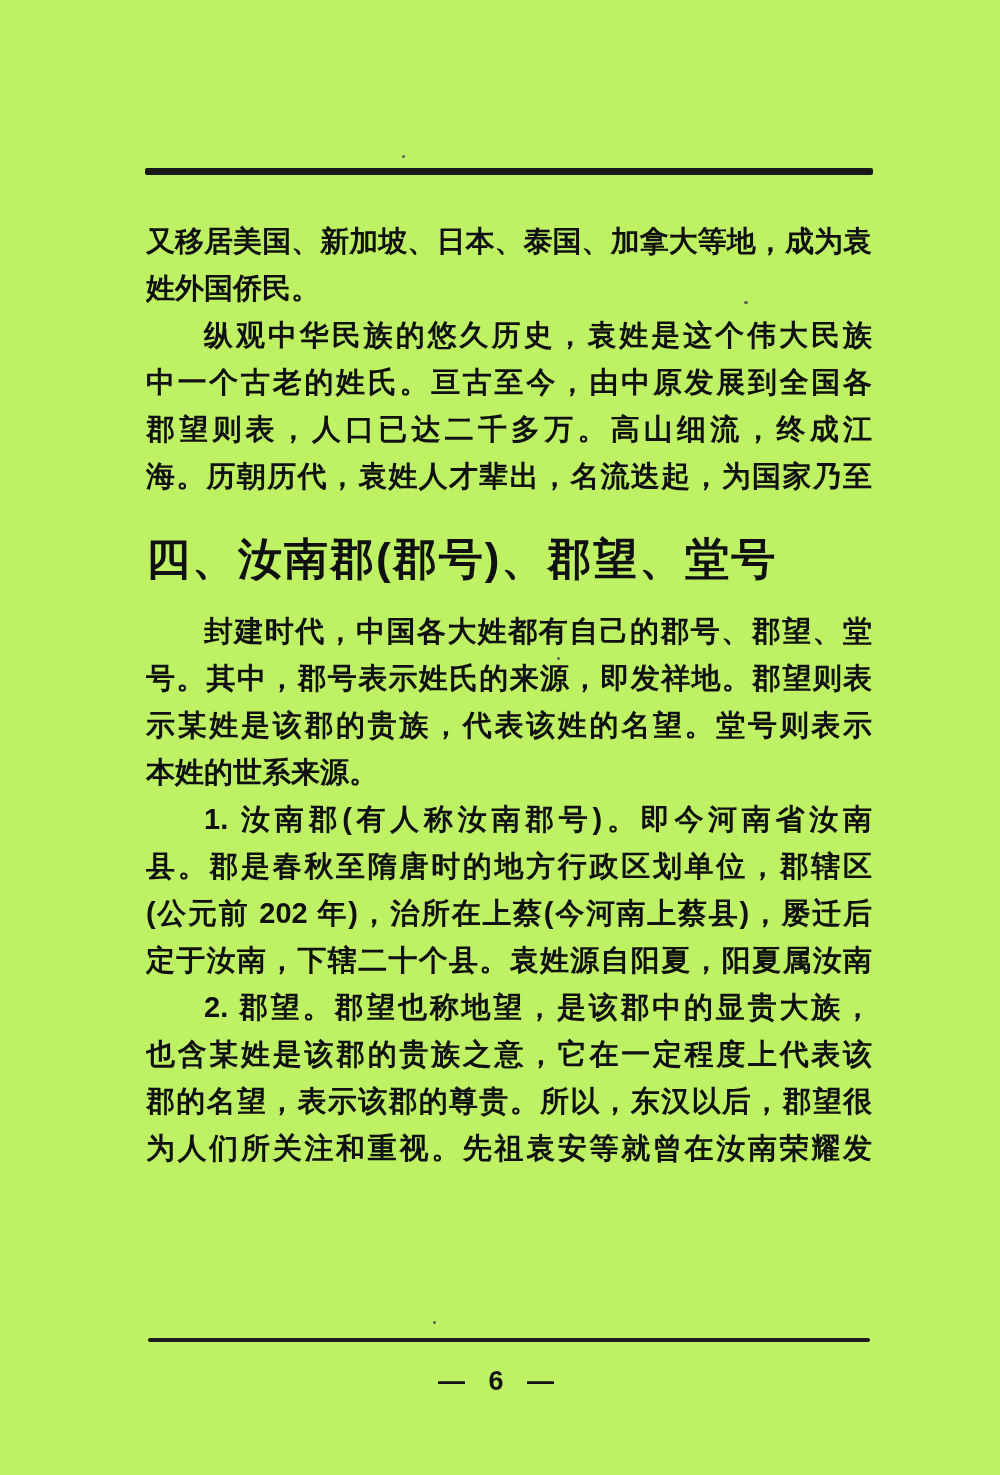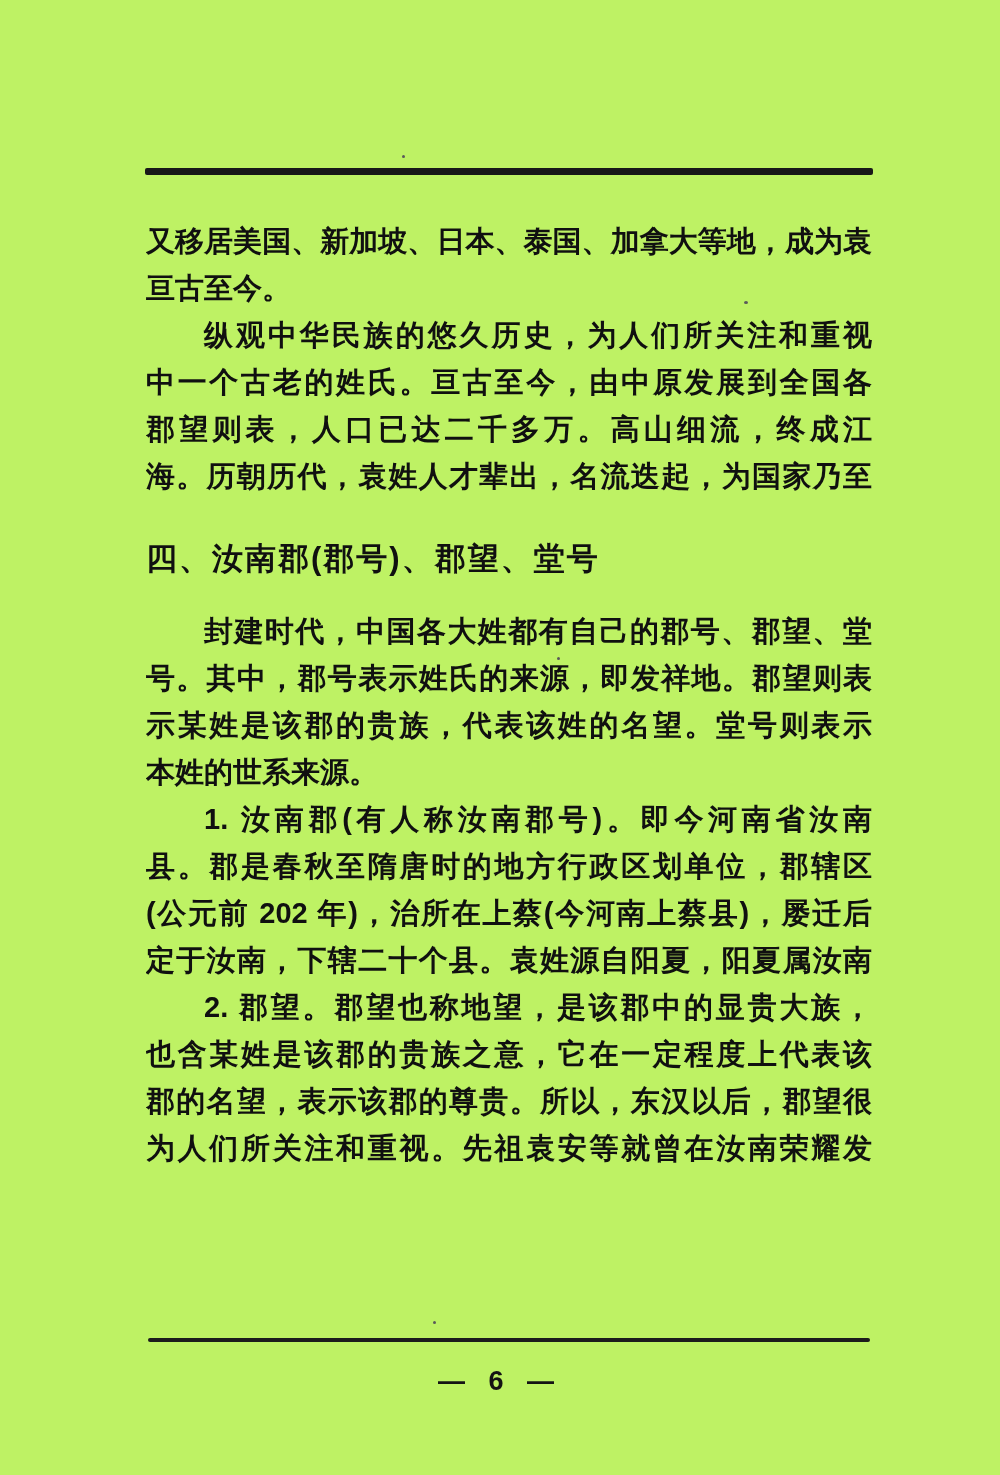--- a/index.html
+++ b/index.html
@@ -53,21 +53,21 @@
     text-align-last: justify;
     overflow: hidden;
   }
   .text-line.indent {
     text-indent: 2em;
   }
   .text-line.para-end {
     text-align-last: left;
   }
   .section-heading {
-    font-size: 31px;
+    font-size: 44px;
     font-weight: 700;
     line-height: 62px;
     margin: 28px 0 18px 0;
     letter-spacing: 2px;
   }
   .page-number {
     position: absolute;
     left: 0;
     top: 1366px;
     width: 1000px;
@@ -89,24 +89,24 @@
 </style>
 </head>
 <body>
 
 <div class="book-page">
   <div class="top-rule"></div>
 
   <div class="page-content" id="page-content">
       <div class="paragraph">
         <div class="text-line">又移居美国、新加坡、日本、泰国、加拿大等地，成为袁</div>
-        <div class="text-line para-end">亘古至今。</div>
+        <div class="text-line para-end">姓外国侨民。</div>
       </div>
       <div class="paragraph">
-        <div class="text-line indent">纵观中华民族的悠久历史，为人们所关注和重视</div>
+        <div class="text-line indent">纵观中华民族的悠久历史，袁姓是这个伟大民族</div>
         <div class="text-line">中一个古老的姓氏。亘古至今，由中原发展到全国各</div>
         <div class="text-line">郡望则表，人口已达二千多万。高山细流，终成江</div>
         <div class="text-line">海。历朝历代，袁姓人才辈出，名流迭起，为国家乃至</div>
       </div>
       <div class="section-heading">四、汝南郡(郡号)、郡望、堂号</div>
       <div class="paragraph">
         <div class="text-line indent">封建时代，中国各大姓都有自己的郡号、郡望、堂</div>
         <div class="text-line">号。其中，郡号表示姓氏的来源，即发祥地。郡望则表</div>
         <div class="text-line">示某姓是该郡的贵族，代表该姓的名望。堂号则表示</div>
         <div class="text-line para-end">本姓的世系来源。</div>

